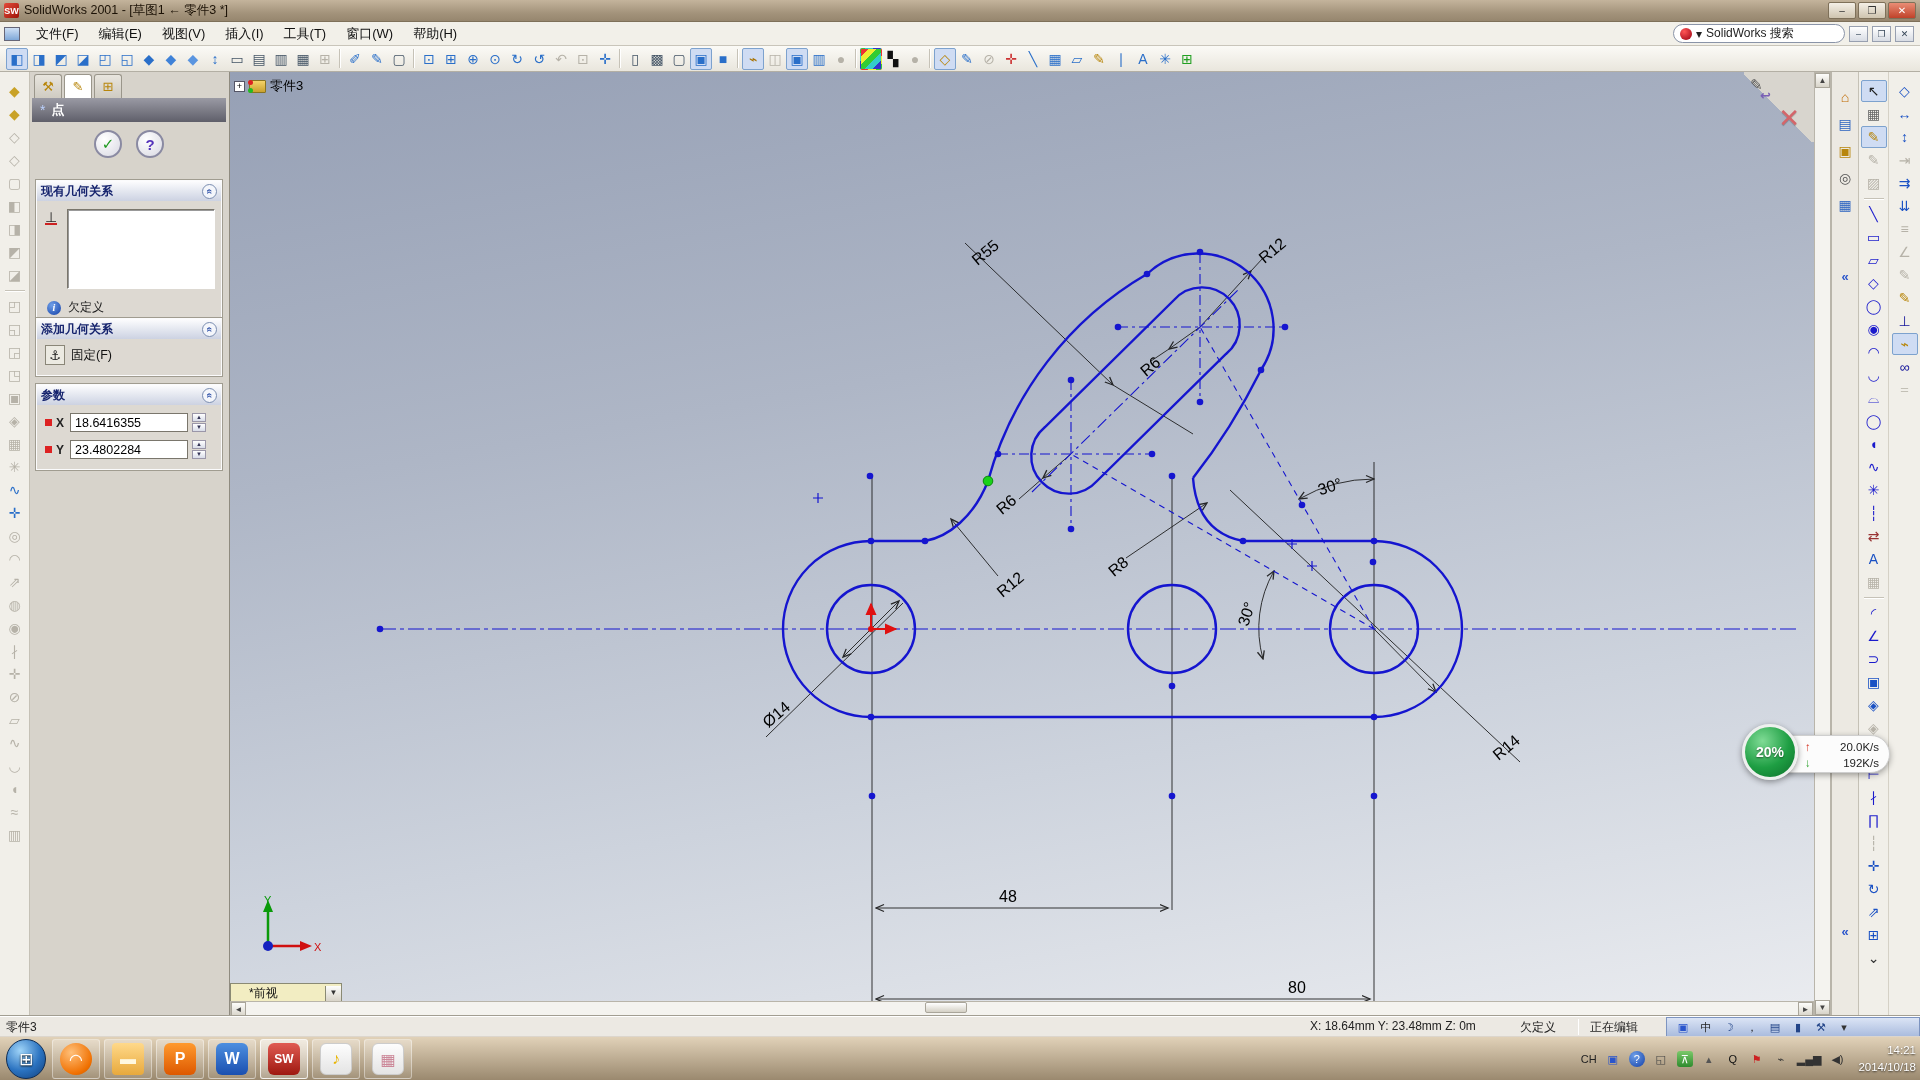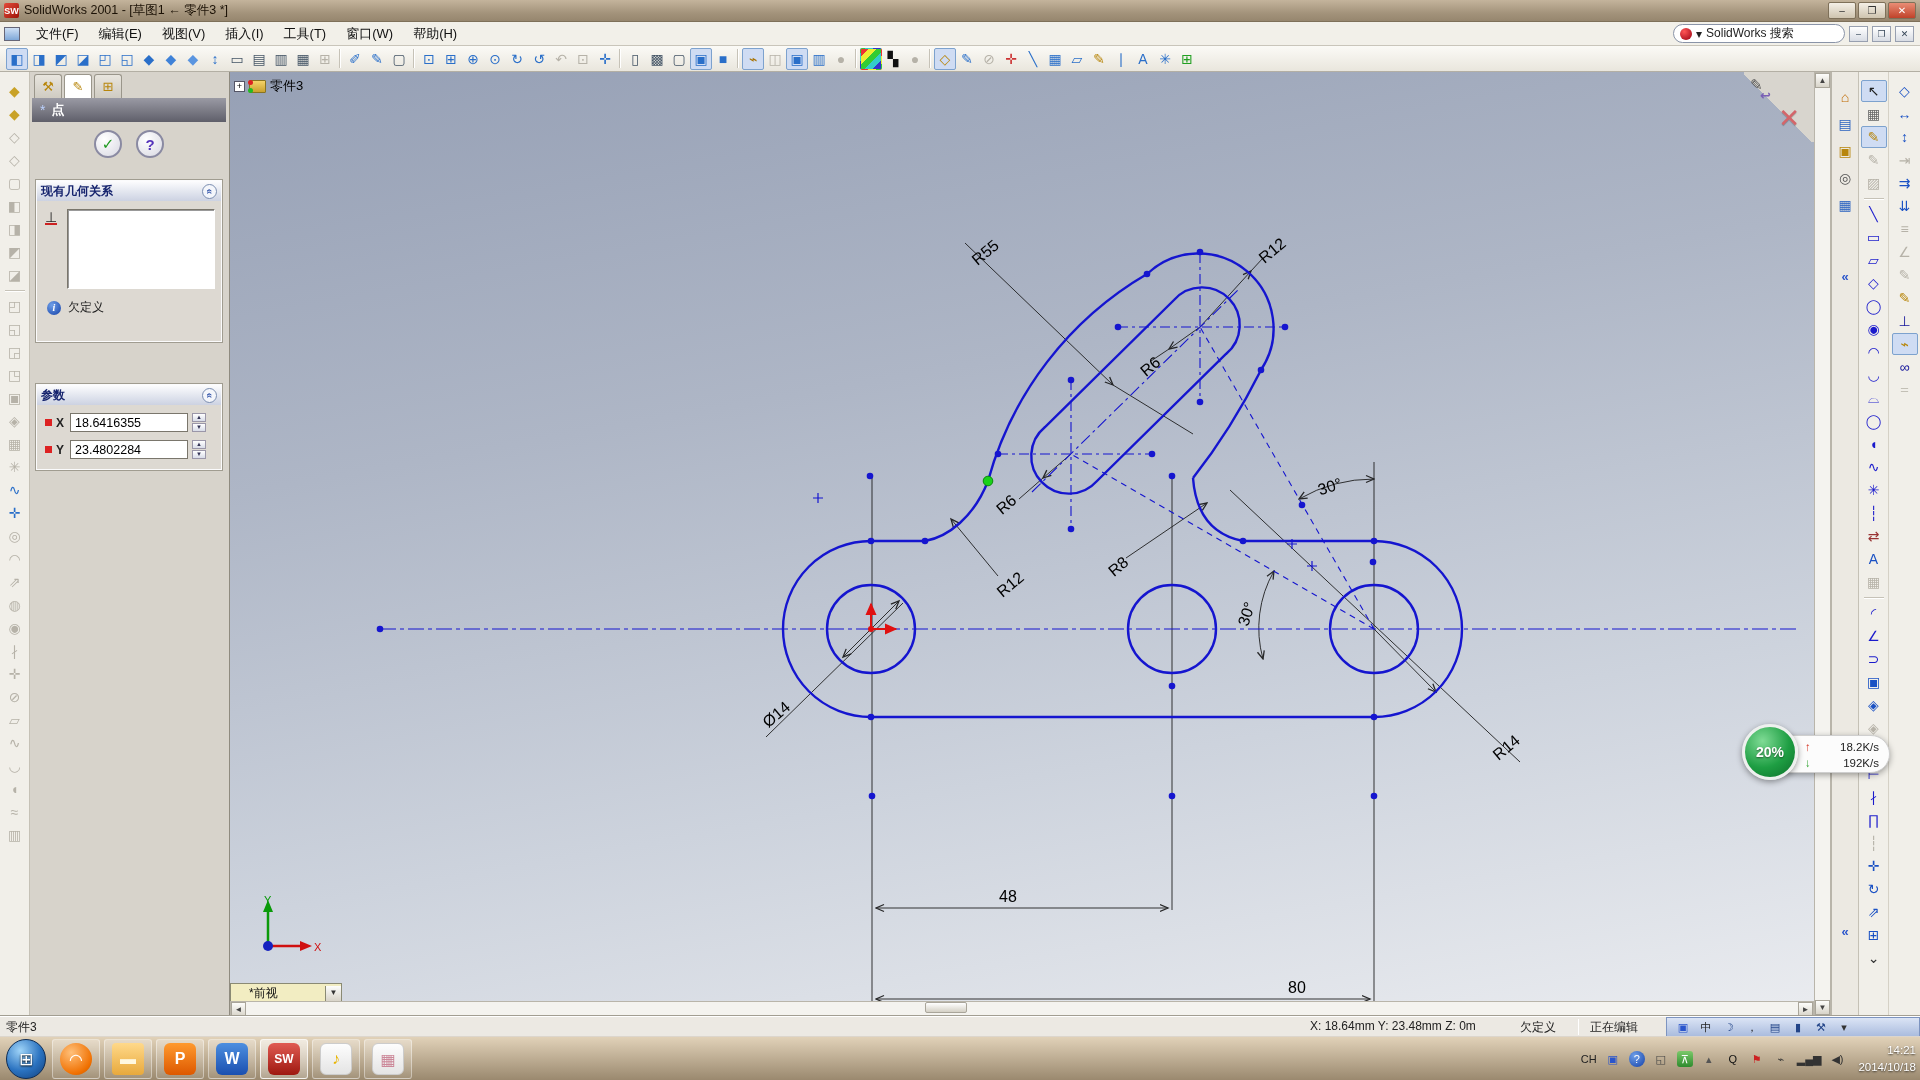--- a/index.html
+++ b/index.html
@@ -261,20 +261,32 @@
         </span>
     </div>
     <span class="rel-ico">⊥</span>
     <div id="listbox"></div>
     <div class="inforow">
       <span class="info-i">i</span>
       <span>欠定义</span>
     </div>
   </div>
 
+  <div class="groupbox" style="top:246px;height:58px;">
+    <div class="ghead">
+      <span>添加几何关系</span>
+      <span class="chev">
+          <span>«</span>
+        </span>
+    </div>
+    <div class="fixrow">
+      <span class="fix-ico">⚓</span>
+      <span>固定(F)</span>
+    </div>
+  </div>
 
   <div class="groupbox" style="top:312px;height:86px;">
     <div class="ghead">
       <span>参数</span>
       <span class="chev">
           <span>«</span>
         </span>
     </div>
     <div class="prow" style="top:28px;">
       <span class="pmark"></span>
@@ -584,21 +596,21 @@
       <div>14:21</div>
       <div>2014/10/18</div>
     </div>
   </div>
 </div>
 
 <div class="abs" id="net-widget">
   <div id="net-pill">
     <div class="row">
         <span class="up">↑</span>
-        <span>18.2K/s</span>
+        <span>20.0K/s</span>
       </div>
     <div class="row">
         <span class="dn">↓</span>
         <span>192K/s</span>
       </div>
   </div>
   <div id="net-ball">20%</div>
 </div>
 
 </body></html>

